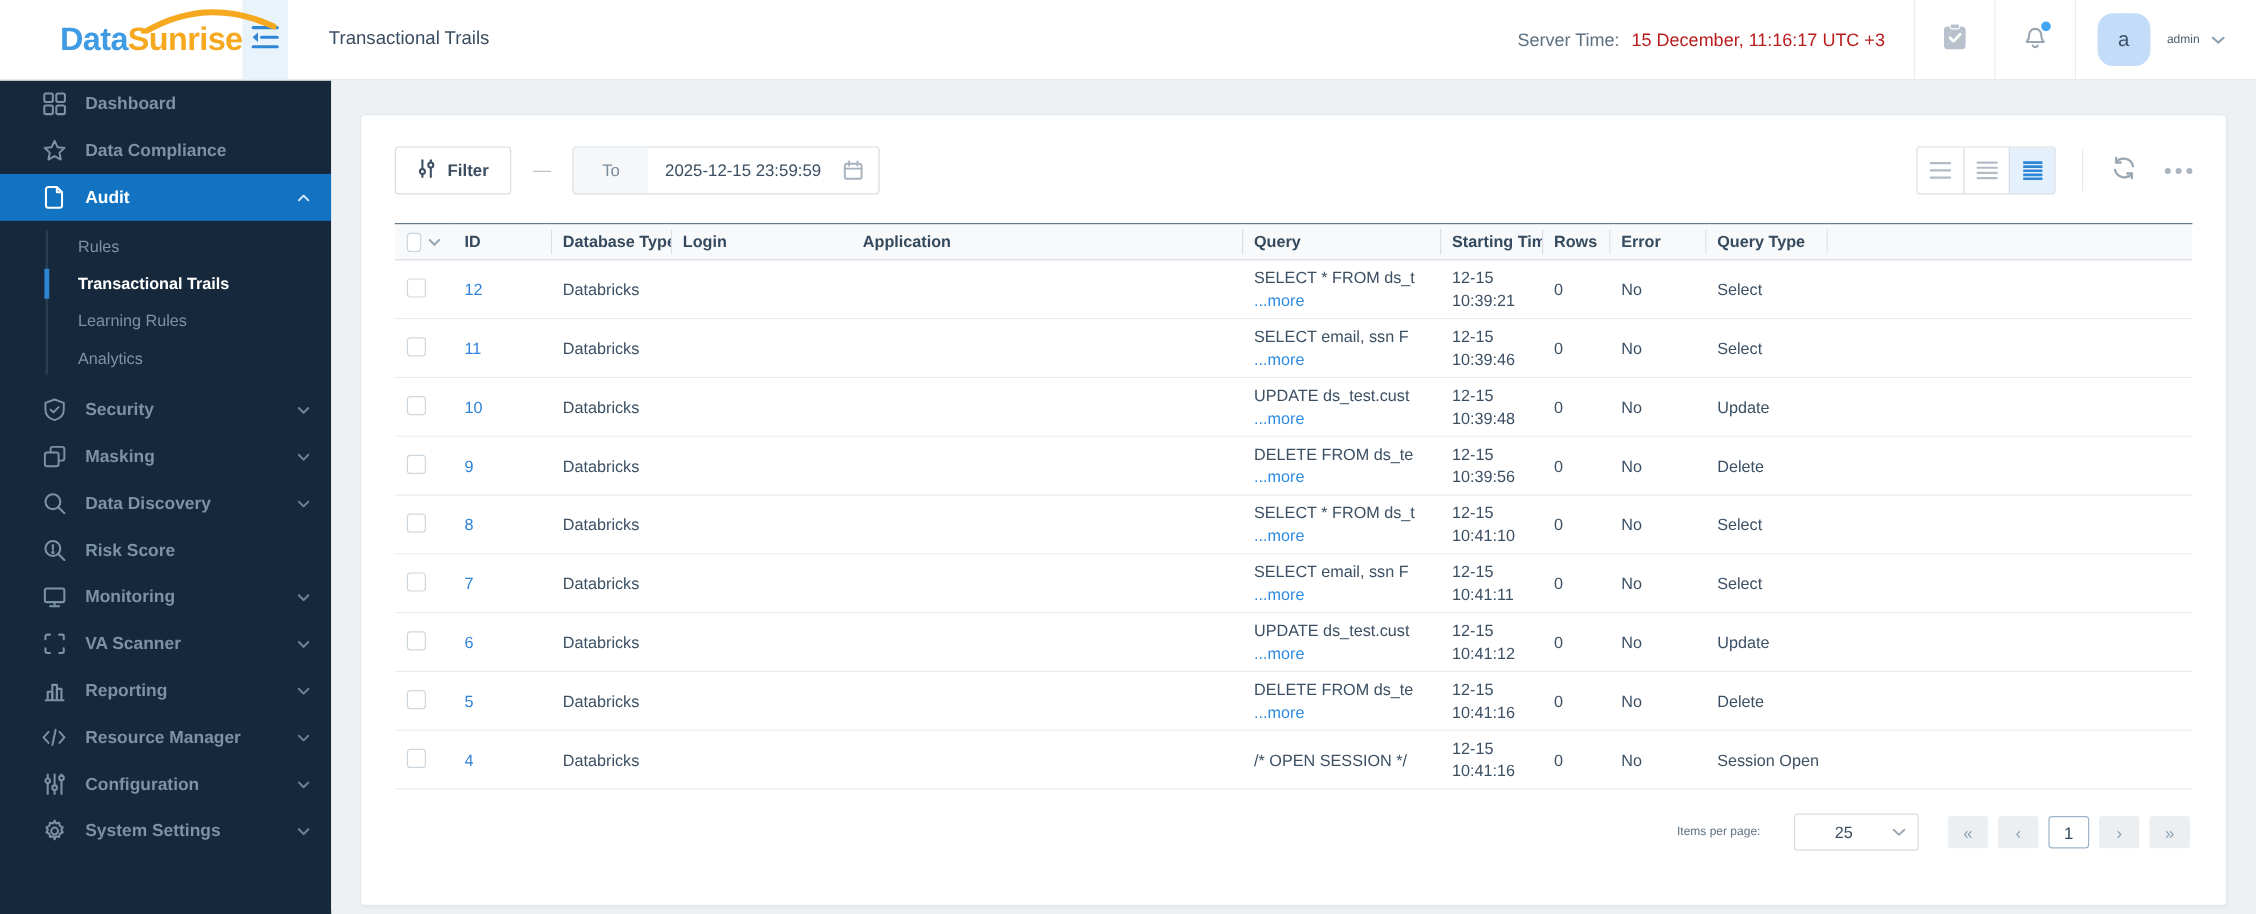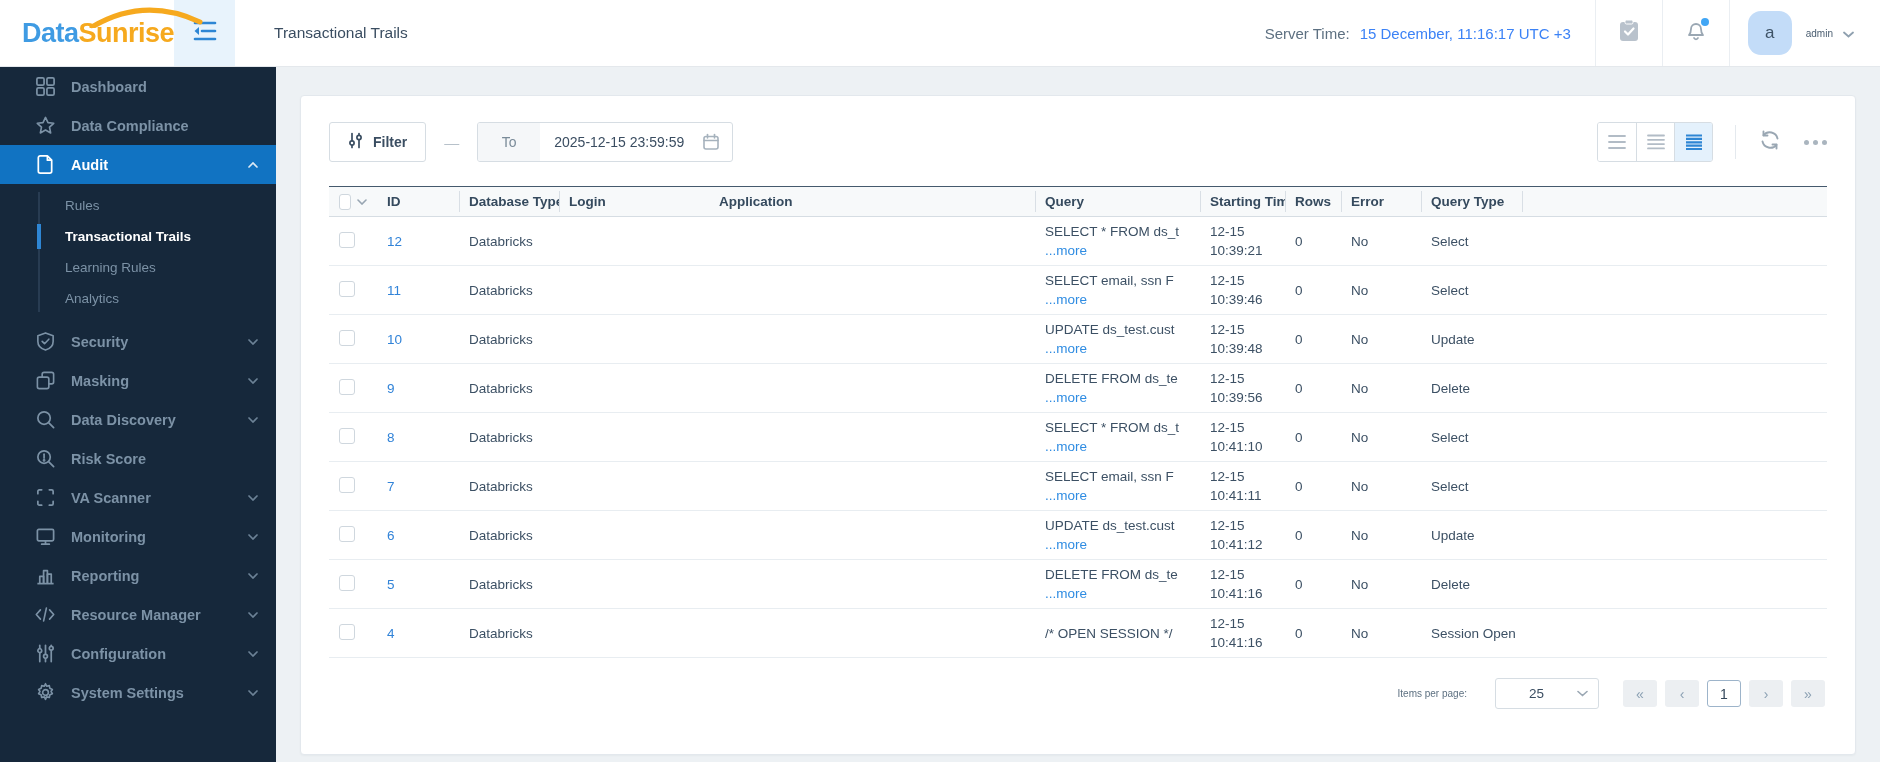--- a/index.html
+++ b/index.html
@@ -2,31 +2,31 @@
 <html><head>
 <meta charset="utf-8">
 <style>
   * { margin:0; padding:0; box-sizing:border-box; }
   html,body { width:1880px; height:762px; overflow:hidden;
     font-family:"Liberation Sans", sans-serif; background:#edf1f4; color:#3c5064; }
 
   
   .topbar { position:absolute; top:0; left:0; width:1880px; height:67px; background:#fff;
     border-bottom:1px solid #e4e8ec; display:flex; align-items:stretch; z-index:5; }
-  .brand-zone { width:240px; display:flex; align-items:center; justify-content:flex-start; }
+  .brand-zone { width:240px; display:flex; align-items:center; justify-content:space-between;padding-left:28px; }
   .logo { position:relative; padding-left:22px; font-size:27px; font-weight:bold; letter-spacing:-0.5px; cursor:pointer; }
   .logo .p1 { color:#3f9be3; }
   .logo .p2 { color:#f6a91e; }
   .logo svg.arc { position:absolute; left:88px; top:-12px; }
   .collapse-btn { width:61px; height:66px; background:#e8f3fc; display:flex; align-items:center;
     justify-content:center; cursor:pointer; }
   .page-title { margin-left:34px; align-self:center; font-size:15.5px; color:#3a4d61; }
   .topbar-right { margin-left:auto; display:flex; align-items:stretch; }
   .server-time { display:flex; align-items:center; font-size:15px; color:#5d7081; padding-right:24px; }
-  .server-time .stv { margin-left:10px; color:#3b82f6; }
+  .server-time .stv { margin-left:10px; color:#b91c1c; }
   .tb-sep { width:1px; background:#eaeef2; }
   .tb-iconbtn { width:66px; display:flex; align-items:center; justify-content:center; cursor:pointer; position:relative; }
   .bell-dot { position:absolute; top:18px; right:20px; width:8px; height:8px; border-radius:50%; background:#41a6f5; }
   .user-zone { display:flex; align-items:center; padding:0 26px 0 18px; cursor:pointer; }
   .avatar { width:44px; height:44px; border-radius:13px; background:#c3dcf8; color:#3d5266;
     display:flex; align-items:center; justify-content:center; font-size:17px; }
   .user-name { margin:0 10px 0 14px; font-size:10px; color:#4a5d70; }
 
   
   .sidebar { position:absolute; top:67px; left:0; width:276px; height:695px; background:#16283b; }
@@ -255,42 +255,42 @@
             <line x1="14.5" y1="14.5" x2="19.5" y2="19.5"></line>
             <line x1="9.5" y1="6.5" x2="9.5" y2="10.5"></line>
             <circle cx="9.5" cy="13" r="0.6" fill="currentColor"></circle>
           </svg>
         </span>
         <span>Risk Score</span>
       </div>
       <div class="nav-item">
         <span class="ni-icon">
           <svg width="21" height="21" viewBox="0 0 22 22" fill="none" stroke="currentColor" stroke-width="1.8" stroke-linecap="round">
+            <rect x="2.5" y="3.5" width="17" height="12" rx="1.5"></rect>
+            <line x1="11" y1="15.5" x2="11" y2="19"></line>
+            <line x1="7" y1="19" x2="15" y2="19"></line>
+          </svg>
+        </span>
+        <span>Monitoring</span>
+        <span class="chev">
+          <svg width="10" height="6" viewBox="0 0 10 6" fill="none" stroke="currentColor" stroke-width="1.7" stroke-linecap="round">
+            <path d="M1 1 L5 5 L9 1"></path>
+          </svg>
+        </span>
+      </div>
+      <div class="nav-item">
+        <span class="ni-icon">
+          <svg width="21" height="21" viewBox="0 0 22 22" fill="none" stroke="currentColor" stroke-width="1.8" stroke-linecap="round">
             <path d="M7 3 H4.5 A1.5 1.5 0 0 0 3 4.5 V7"></path>
             <path d="M15 3 H17.5 A1.5 1.5 0 0 1 19 4.5 V7"></path>
             <path d="M7 19 H4.5 A1.5 1.5 0 0 1 3 17.5 V15"></path>
             <path d="M15 19 H17.5 A1.5 1.5 0 0 0 19 17.5 V15"></path>
           </svg>
         </span>
         <span>VA Scanner</span>
-        <span class="chev">
-          <svg width="10" height="6" viewBox="0 0 10 6" fill="none" stroke="currentColor" stroke-width="1.7" stroke-linecap="round">
-            <path d="M1 1 L5 5 L9 1"></path>
-          </svg>
-        </span>
-      </div>
-      <div class="nav-item">
-        <span class="ni-icon">
-          <svg width="21" height="21" viewBox="0 0 22 22" fill="none" stroke="currentColor" stroke-width="1.8" stroke-linecap="round">
-            <rect x="2.5" y="3.5" width="17" height="12" rx="1.5"></rect>
-            <line x1="11" y1="15.5" x2="11" y2="19"></line>
-            <line x1="7" y1="19" x2="15" y2="19"></line>
-          </svg>
-        </span>
-        <span>Monitoring</span>
         <span class="chev">
           <svg width="10" height="6" viewBox="0 0 10 6" fill="none" stroke="currentColor" stroke-width="1.7" stroke-linecap="round">
             <path d="M1 1 L5 5 L9 1"></path>
           </svg>
         </span>
       </div>
       <div class="nav-item">
         <span class="ni-icon">
           <svg width="21" height="21" viewBox="0 0 22 22" fill="none" stroke="currentColor" stroke-width="1.8" stroke-linejoin="round">
             <path d="M2.5 19.5 H19.5"></path>

